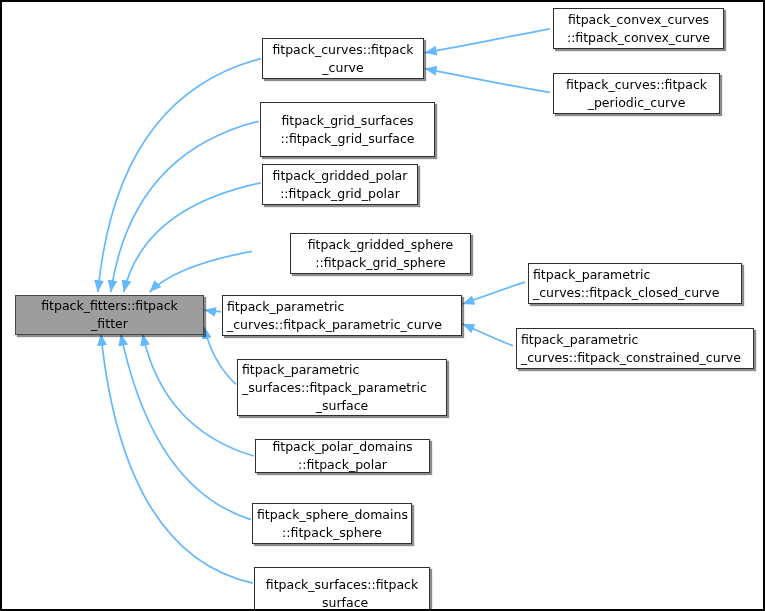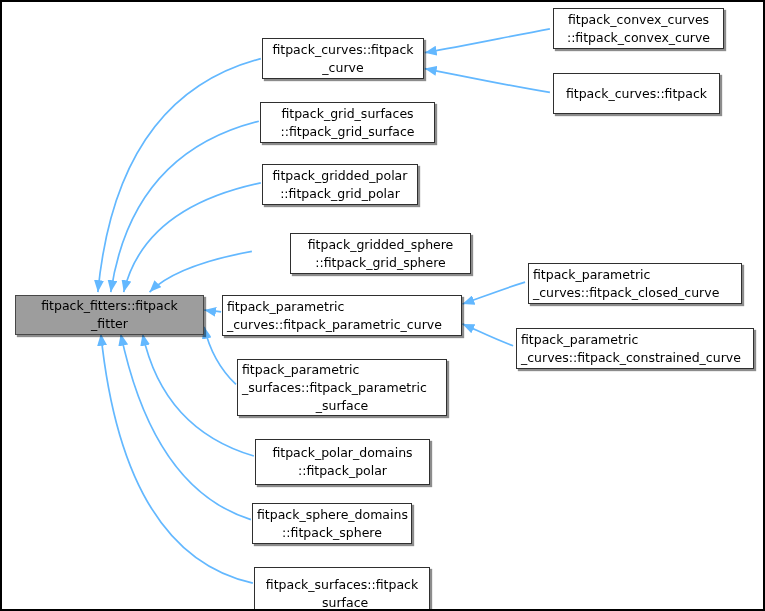--- a/index.html
+++ b/index.html
@@ -72,21 +72,21 @@
   <div class="node node--highlight" style="left:13px;top:293px;width:189px;height:40px;">
     <span class="ln">fitpack_fitters::fitpack</span>
     <span class="ln">_fitter</span>
   </div>
 
   <div class="node" style="left:260px;top:36px;width:162px;height:41px;">
     <span class="ln">fitpack_curves::fitpack</span>
     <span class="ln">_curve</span>
   </div>
 
-  <div class="node" style="left:258px;top:100px;width:175px;height:41px;">
+  <div class="node" style="left:258px;top:100px;width:175px;height:55px;">
     <span class="ln">fitpack_grid_surfaces</span>
     <span class="ln">::fitpack_grid_surface</span>
   </div>
 
   <div class="node" style="left:260px;top:162px;width:156px;height:41px;">
     <span class="ln">fitpack_gridded_polar</span>
     <span class="ln">::fitpack_grid_polar</span>
   </div>
 
   <div class="node" style="left:251px;top:231px;width:181px;height:41px;margin-left:37px;">
@@ -98,21 +98,21 @@
     <span class="ln ln--left">fitpack_parametric</span>
     <span class="ln ln--left">_curves::fitpack_parametric_curve</span>
   </div>
 
   <div class="node" style="left:235px;top:357px;width:210px;height:57px;">
     <span class="ln ln--left">fitpack_parametric</span>
     <span class="ln ln--left">_surfaces::fitpack_parametric</span>
     <span class="ln">_surface</span>
   </div>
 
-  <div class="node" style="left:253px;top:437px;width:175px;height:46px;">
+  <div class="node" style="left:253px;top:437px;width:175px;height:34px;">
     <span class="ln">fitpack_polar_domains</span>
     <span class="ln">::fitpack_polar</span>
   </div>
 
   <div class="node" style="left:250px;top:501px;width:160px;height:41px;">
     <span class="ln">fitpack_sphere_domains</span>
     <span class="ln">::fitpack_sphere</span>
   </div>
 
   <div class="node" style="left:252px;top:565px;width:176px;height:54px;">
@@ -120,20 +120,21 @@
     <span class="ln">_surface</span>
   </div>
 
   <div class="node" style="left:551px;top:6px;width:171px;height:41px;">
     <span class="ln">fitpack_convex_curves</span>
     <span class="ln">::fitpack_convex_curve</span>
   </div>
 
   <div class="node" style="left:551px;top:71px;width:167px;height:41px;">
     <span class="ln">fitpack_curves::fitpack</span>
+    <span class="ln">_periodic_curve</span>
   </div>
 
   <div class="node" style="left:526px;top:261px;width:214px;height:41px;">
     <span class="ln ln--left">fitpack_parametric</span>
     <span class="ln ln--left">_curves::fitpack_closed_curve</span>
   </div>
 
   <div class="node" style="left:514px;top:326px;width:238px;height:41px;">
     <span class="ln ln--left">fitpack_parametric</span>
     <span class="ln ln--left">_curves::fitpack_constrained_curve</span>

